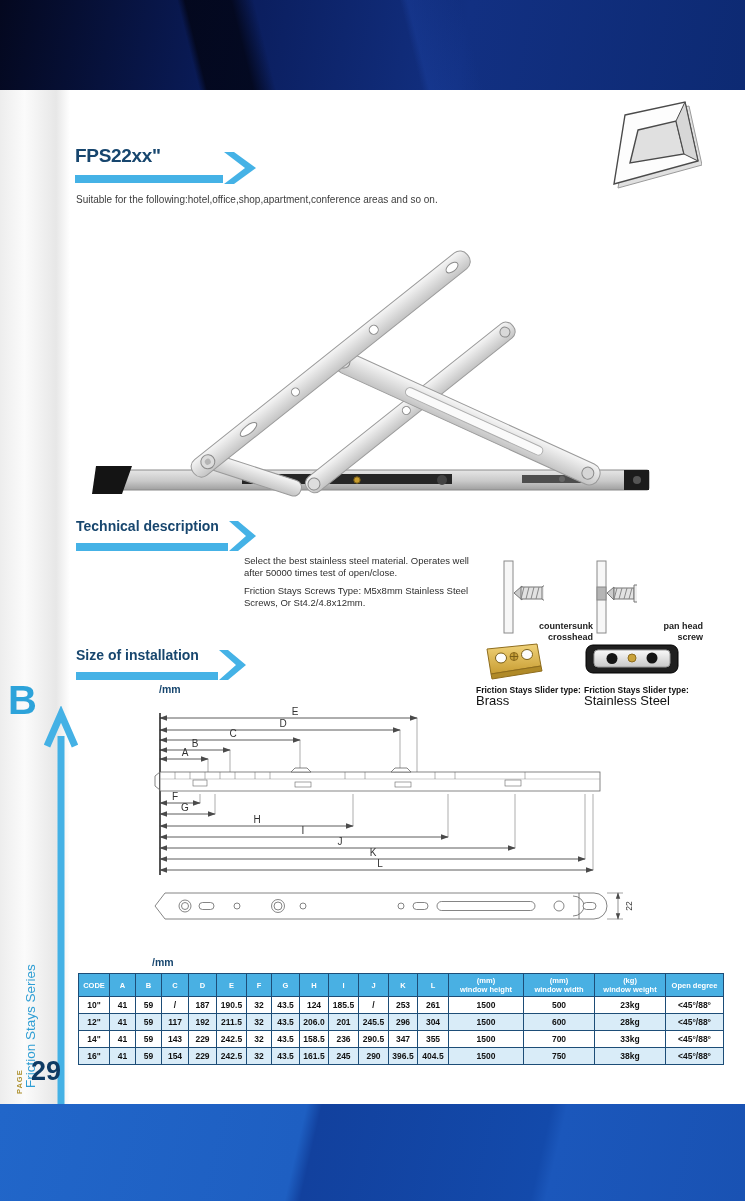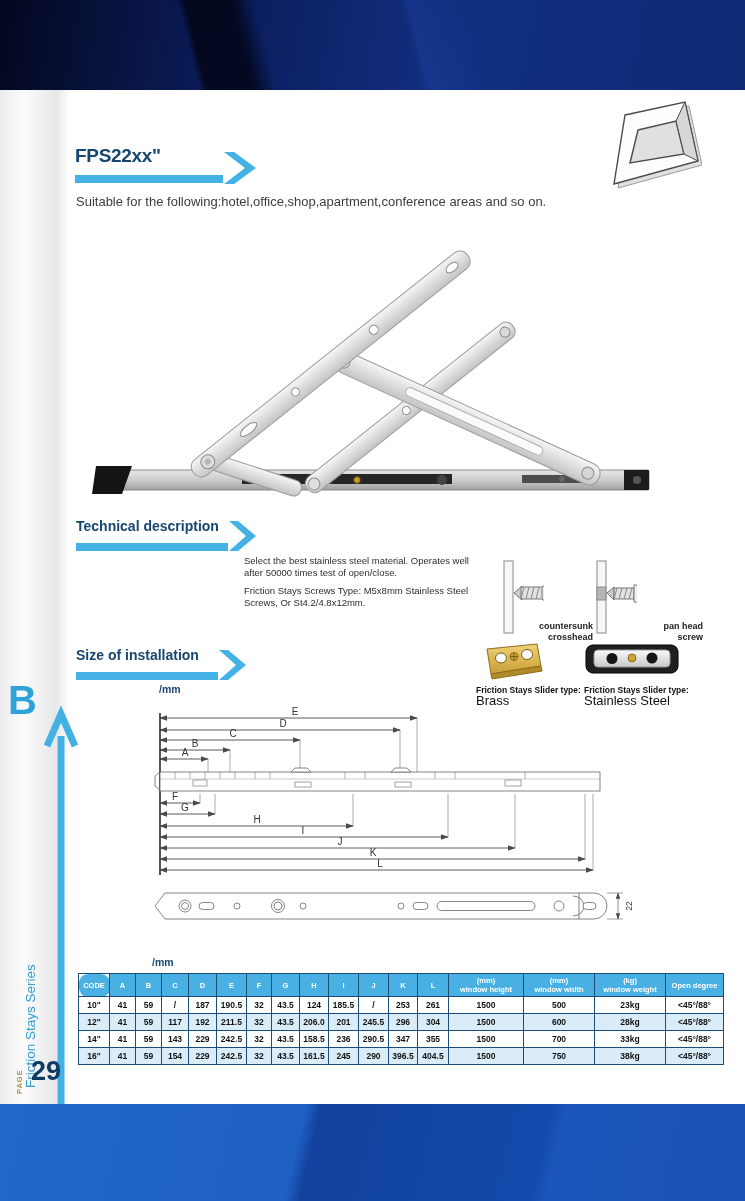--- a/index.html
+++ b/index.html
@@ -19,21 +19,21 @@
   .page-edge{left:0;top:90px;width:70px;height:1014px;
     background:linear-gradient(90deg,#ededed,#fbfbfb 35%,#e7e7e7 80%,#ffffff);}
 
   
   .sec-head{position:absolute;}
   .sec-head .sh-text{position:relative;z-index:2;display:inline-block;font-weight:bold;color:#17466e;}
   .sec-head svg{position:absolute;left:0;top:2px;z-index:1;}
   .fps-text{font-size:19px;letter-spacing:-.3px;}
   .sec-text{font-size:14px;}
   .main-title{left:255px;top:161px;font-size:12.5px;color:#1b1b1b;}
-  .subtitle{left:76px;top:194px;font-size:13px;color:#3c3c3c;text-align:right;}
+  .subtitle{left:76px;top:194px;font-size:10px;color:#3c3c3c;text-align:right;}
   .unit{font-size:10.5px;font-weight:bold;color:#17466e;margin-left:19px;}
 
   
   .tech-paras{left:244px;top:555px;width:238px;font-size:9.5px;line-height:11.5px;color:#2e2e2e;}
   .tech-paras p{margin:0 0 7px 0;}
   .small-label{font-size:9px;font-weight:bold;color:#222;line-height:11px;text-align:right;}
   .slider-label{font-size:8.5px;color:#111;line-height:10px;}
   .slider-label b{font-weight:bold;}
   .slider-label .sub{font-size:13px;font-weight:normal;margin-top:1px;}
 
@@ -306,21 +306,21 @@
       <line x1="473" y1="194" x2="473" y2="220" stroke-width="0.7" marker-start="url(#arr)" marker-end="url(#arr)"></line>
     </g>
     <text x="484" y="210" font-size="8.5" fill="#333" text-anchor="middle" transform="rotate(-90 484 207)">22</text>
   </svg>
 
   <div class="abs unit" style="left:133px;top:956px">/mm</div>
 
   <table class="dim-table">
     <thead>
         <tr>
-          <th style="width: 30px; border-radius: 9px;">
+          <th style="width: 30px;">
             <div>CODE</div>
           </th>
           <th style="width: 25px;">
             <div>A</div>
           </th>
           <th style="width: 25px;">
             <div>B</div>
           </th>
           <th style="width: 26px;">
             <div>C</div>

